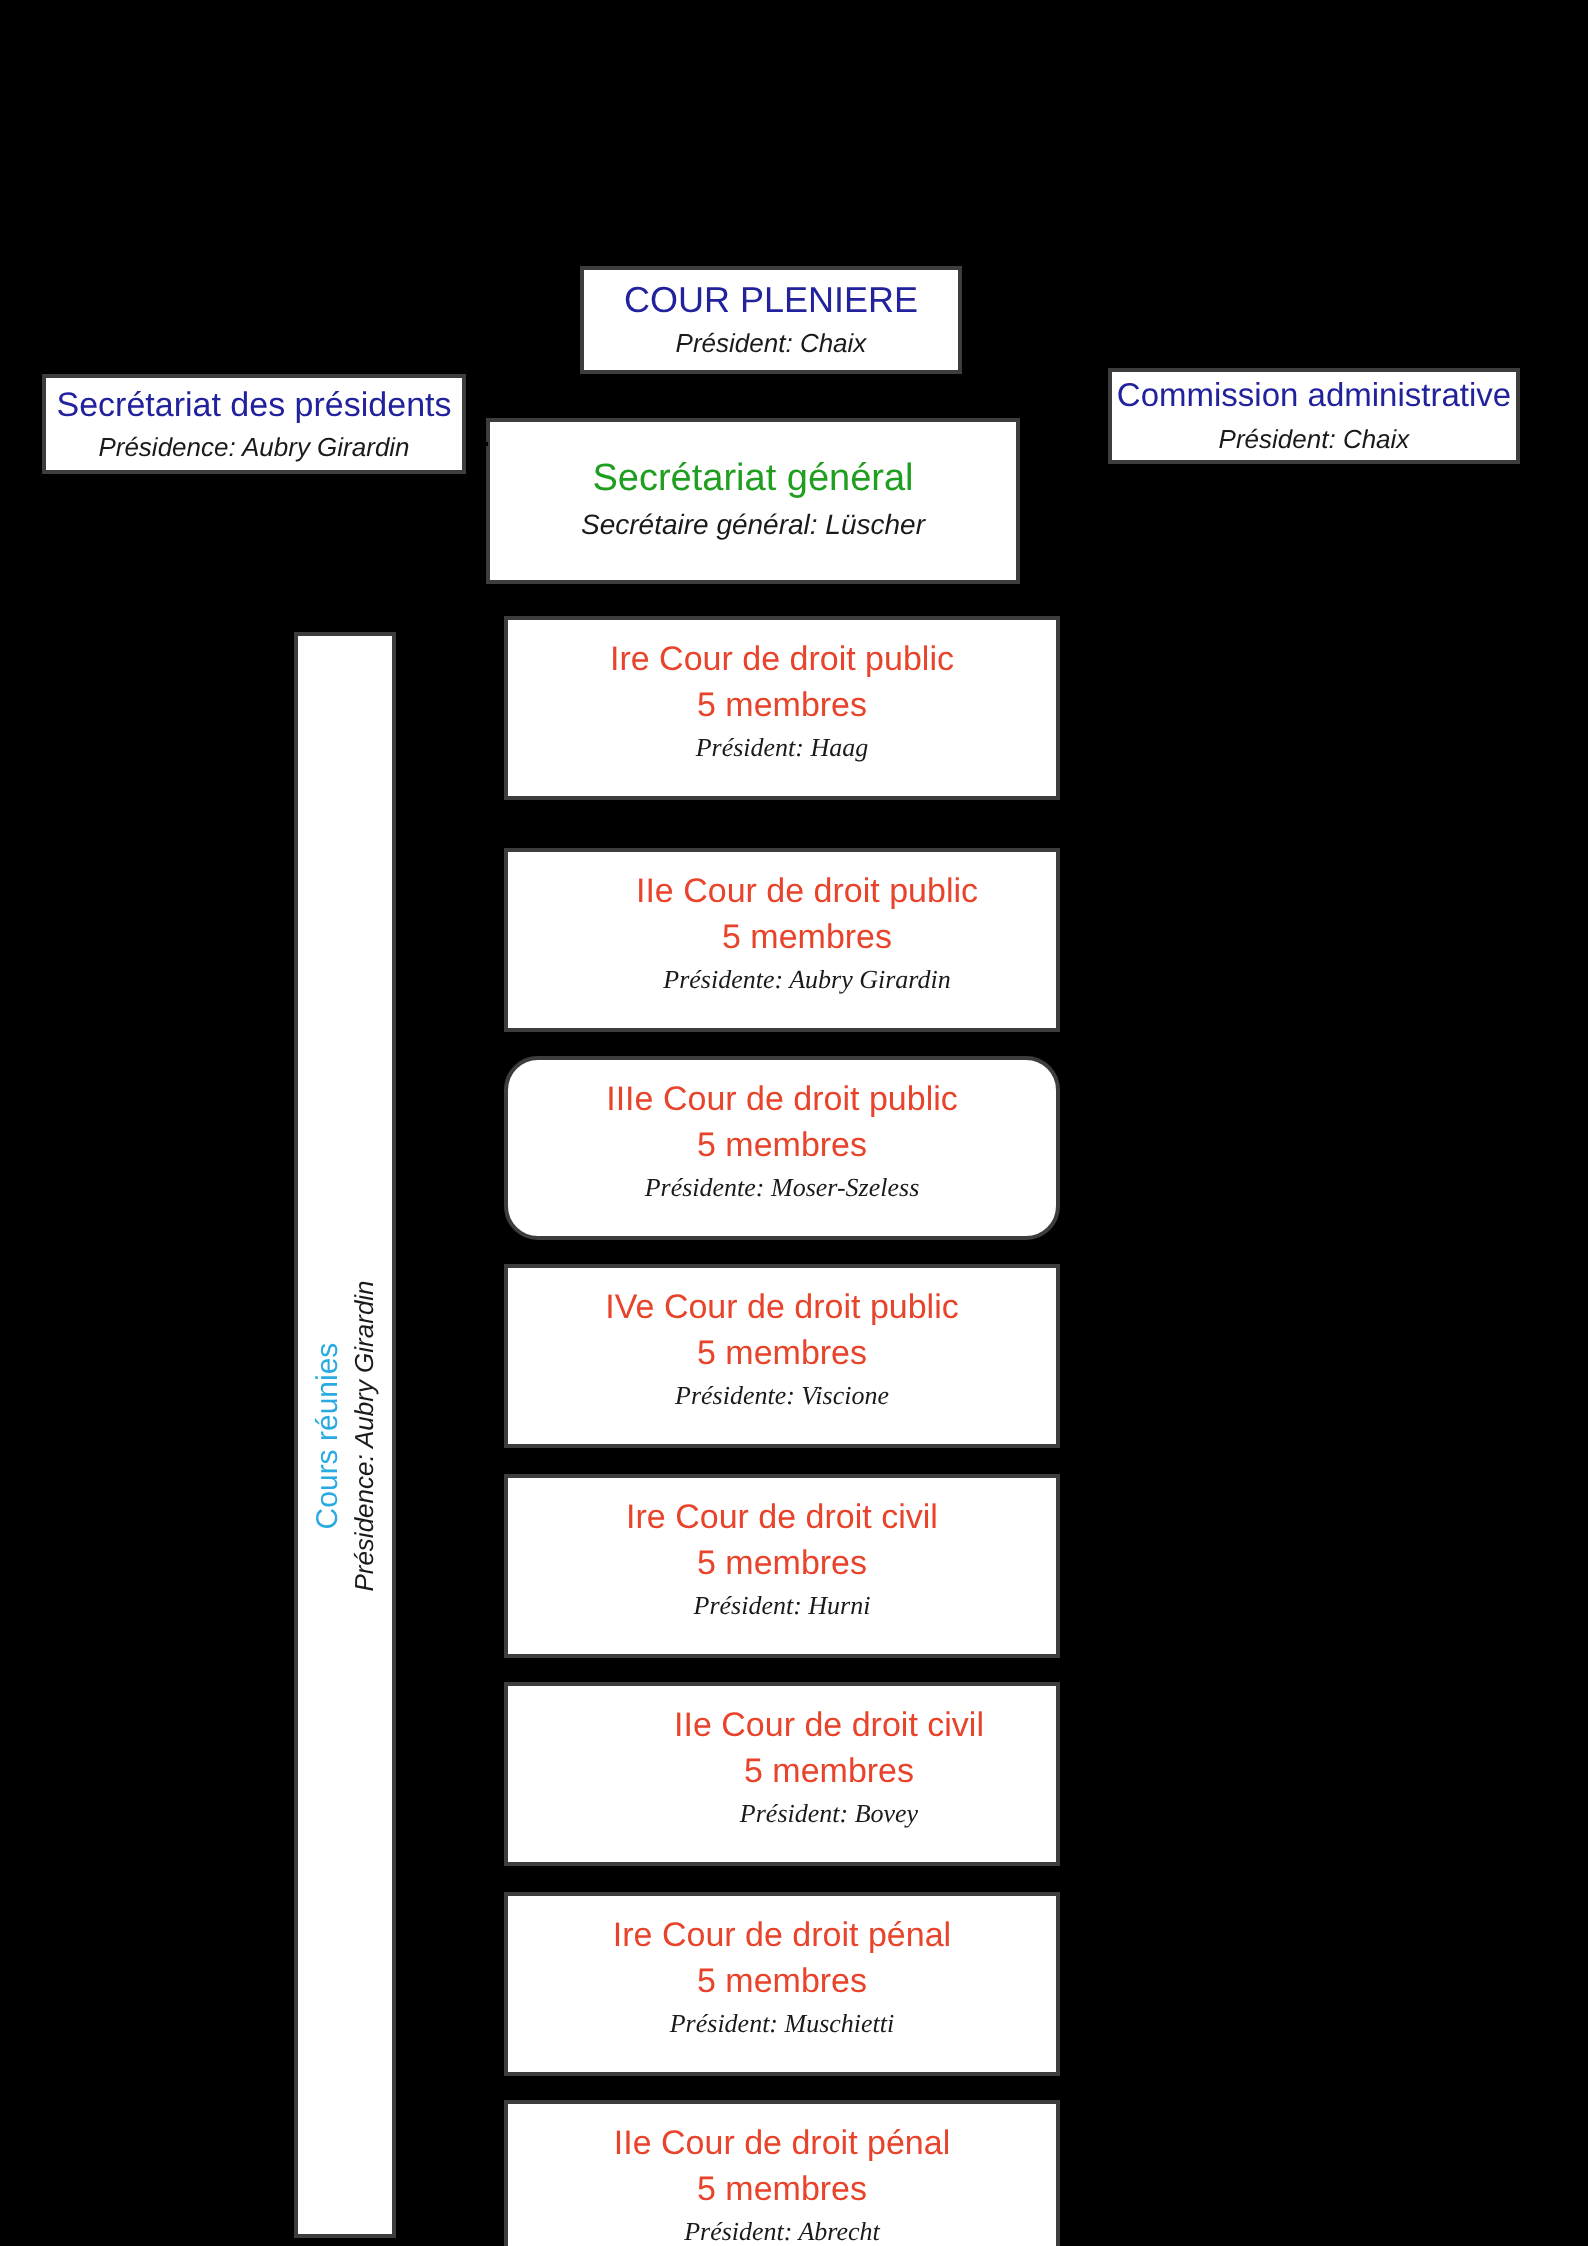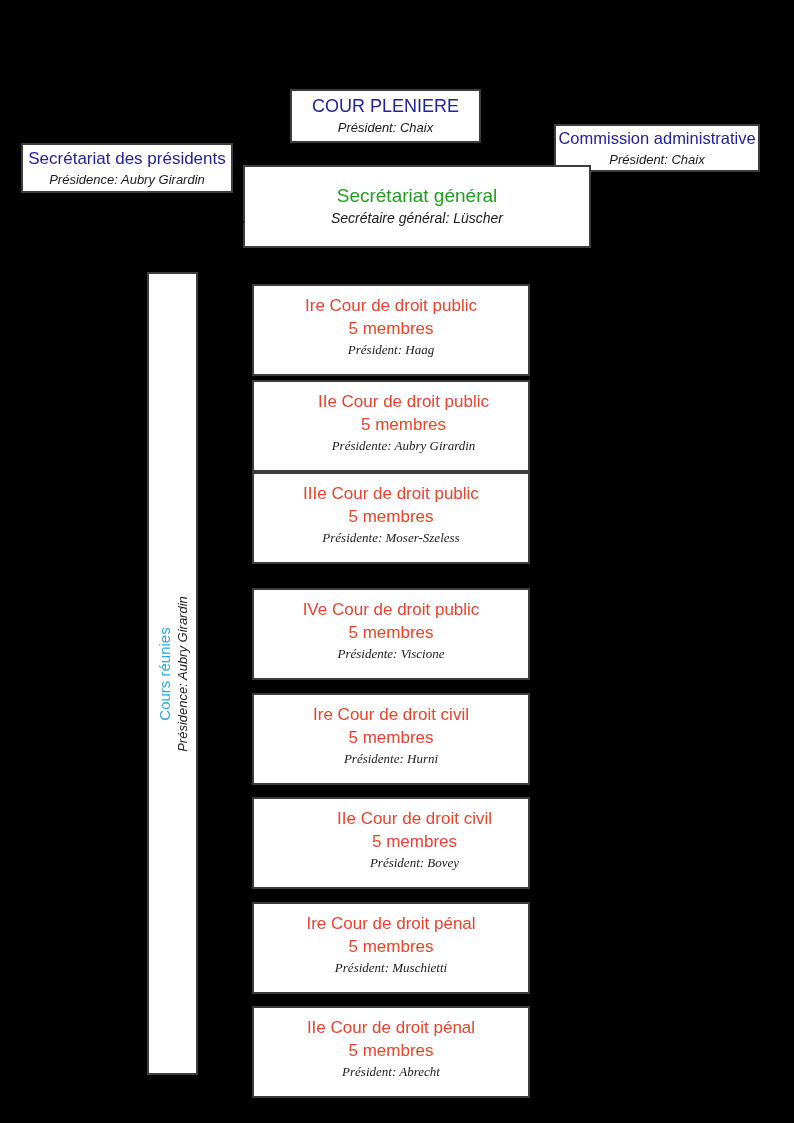--- a/index.html
+++ b/index.html
@@ -13,32 +13,33 @@
   .box{
     position:absolute;
     background:#fff;
     border:2px solid #3d3d3d;
     box-sizing:border-box;
     display:flex;
     flex-direction:column;
     justify-content:center;
     align-items:center;
     text-align:center;
+    margin-top:44px;
   }
   .title-navy{color:#22229c;font-size:18px;line-height:23px;}
   .title-green{color:#1f9e1f;font-size:19px;line-height:24px;}
   .title-red{color:#e8432b;font-size:17px;line-height:23px;}
   .subtitle{color:#1a1a1a;font-style:italic;font-size:13px;line-height:19px;}
   .subtitle-md{color:#1a1a1a;font-style:italic;font-size:14px;line-height:21px;}
 
   
   #cour-pleniere{left:290px;top:89px;width:191px;height:54px;}
   #conference{left:21px;top:143px;width:212px;height:50px;}
-  #commission{left:554px;top:124px;width:206px;height:48px;text-align:center;}
-  #secretariat{left:243px;top:165px;width:348px;height:83px;}
+  #commission{left:554px;top:140px;width:206px;height:48px;text-align:center;}
+  #secretariat{left:243px;top:165px;width:267px;height:83px;}
 
   
   #cours-reunies{left:147px;top:272px;width:51px;height:803px;}
   #cours-reunies .rot{
     position:absolute;
     top:50%;left:50%;
     width:803px;height:51px;
     transform:translate(-50%,-50%) rotate(-90deg);
     display:flex;flex-direction:column;justify-content:center;
     text-align:center;
@@ -81,48 +82,48 @@
 </div>
 <div id="stub"></div>
 
 <div class="box" id="cours-reunies">
   <div class="rot">
     <div class="cyan-title">Cours réunies</div>
     <div class="subtitle">Présidence: Aubry Girardin</div>
   </div>
 </div>
 
-<div class="box court" style="top:284px;">
+<div class="box court" style="top:264px;">
   <div class="title-red">Ire Cour de droit public</div>
   <div class="title-red">5 membres</div>
   <div class="subtitle">Président: Haag</div>
 </div>
 
 <div class="box court" style="top:380px;padding-left:25px;">
   <div class="title-red">IIe Cour de droit public</div>
   <div class="title-red">5 membres</div>
   <div class="subtitle">Présidente: Aubry Girardin</div>
 </div>
 
-<div class="box court" style="top:472px;">
+<div class="box court" style="top:484px;border-radius:17px;">
   <div class="title-red">IIIe Cour de droit public</div>
   <div class="title-red">5 membres</div>
   <div class="subtitle">Présidente: Moser-Szeless</div>
 </div>
 
 <div class="box court" style="top:588px;">
   <div class="title-red">IVe Cour de droit public</div>
   <div class="title-red">5 membres</div>
   <div class="subtitle">Présidente: Viscione</div>
 </div>
 
 <div class="box court" style="top:693px;">
   <div class="title-red">Ire Cour de droit civil</div>
   <div class="title-red">5 membres</div>
-  <div class="subtitle">Présidente: Hurni</div>
+  <div class="subtitle">Président: Hurni</div>
 </div>
 
 <div class="box court" style="top:797px;padding-left:47px;">
   <div class="title-red">IIe Cour de droit civil</div>
   <div class="title-red">5 membres</div>
   <div class="subtitle">Président: Bovey</div>
 </div>
 
 <div class="box court" style="top:902px;">
   <div class="title-red">Ire Cour de droit pénal</div>

